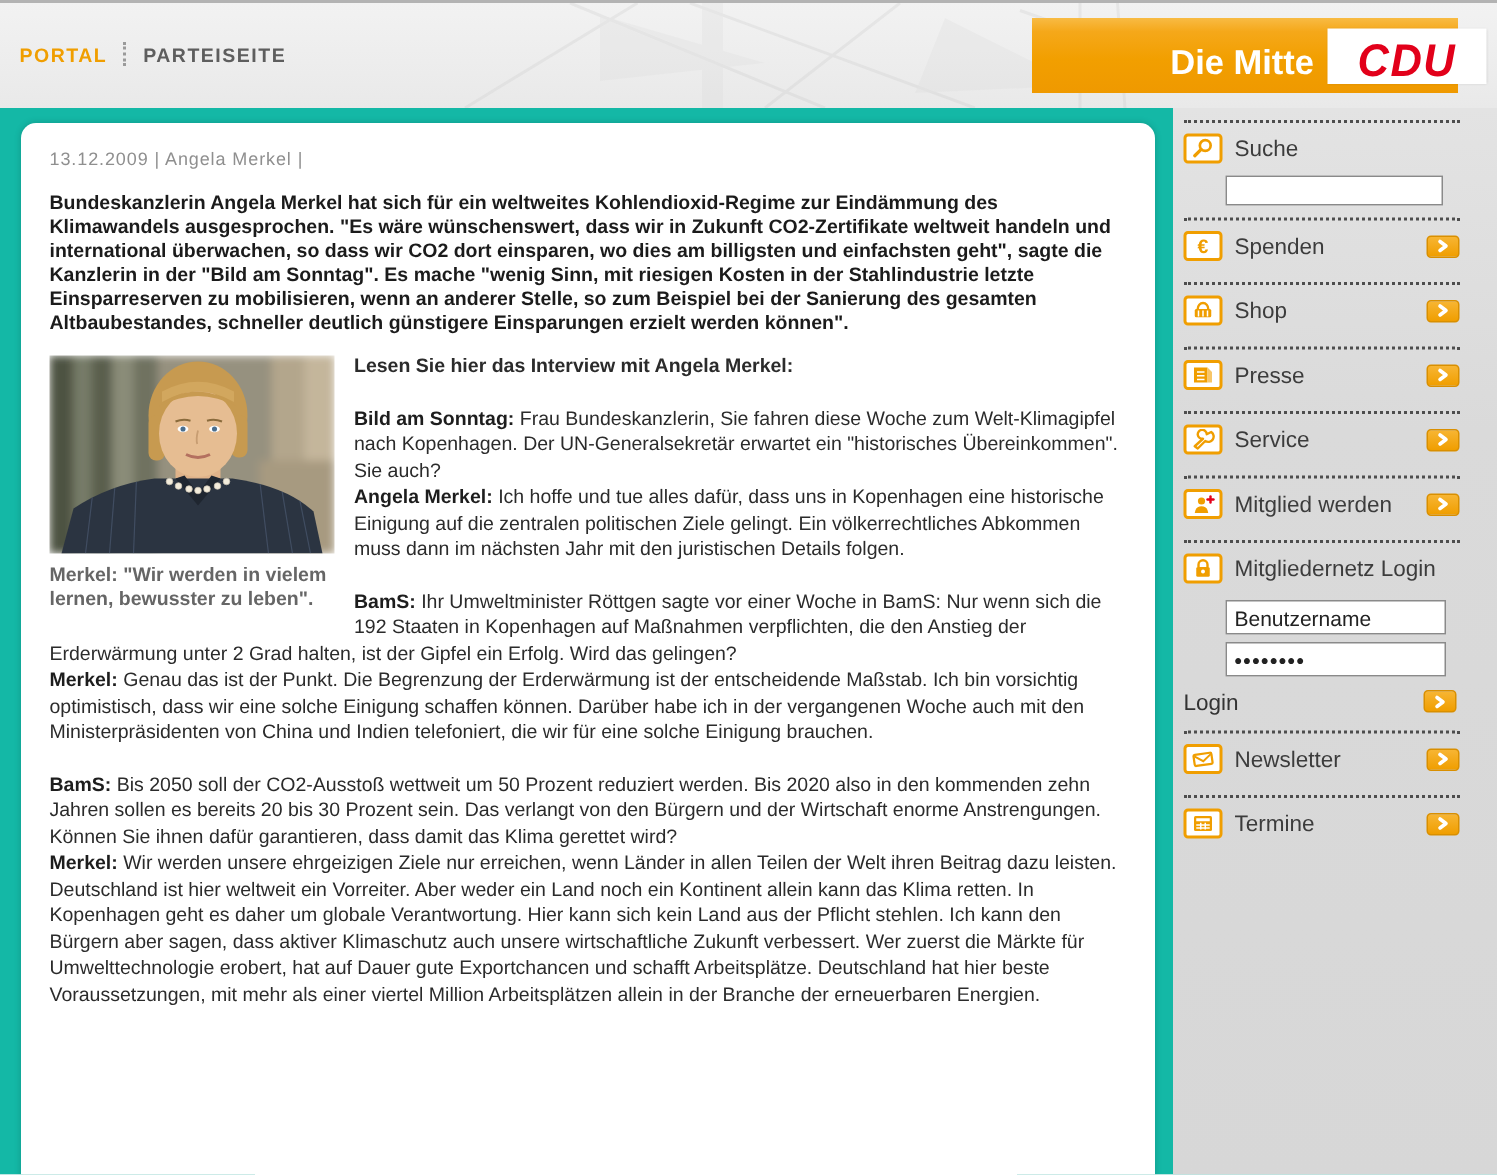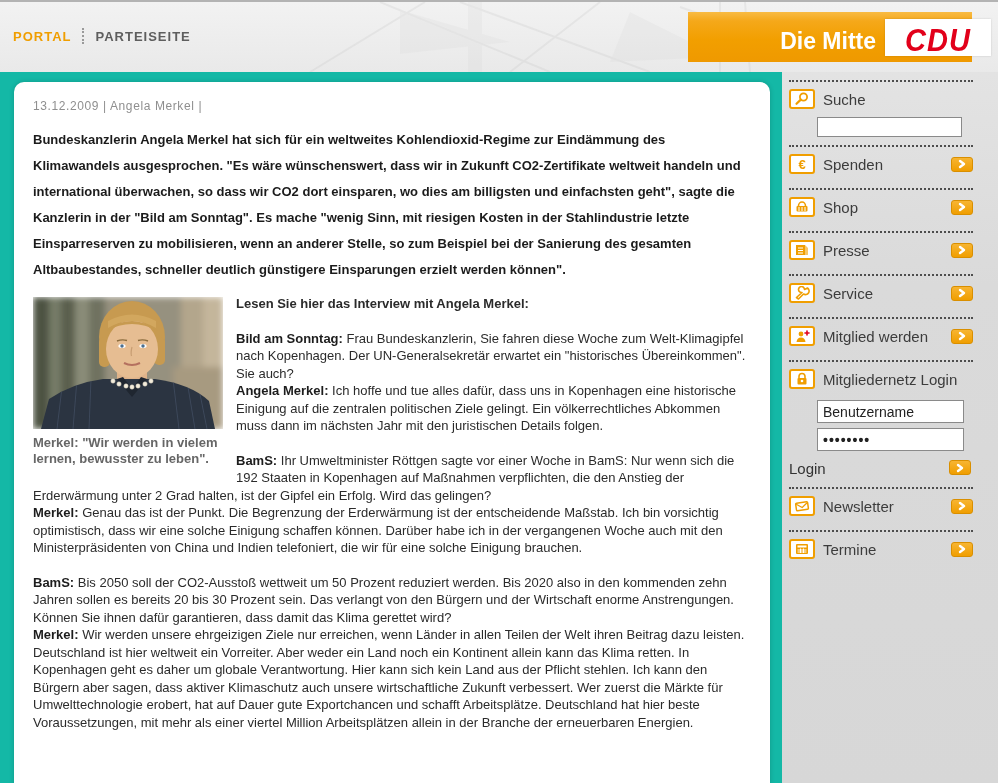--- a/index.html
+++ b/index.html
@@ -27,21 +27,21 @@
     display:flex;align-items:flex-end;box-sizing:border-box;padding-left:20px;box-shadow:0 0 2px rgba(0,0,0,.15);}
   .cdu-box .cdu{color:#e2001a;font-size:29px;font-weight:900;font-style:italic;letter-spacing:1px;line-height:1;transform:scaleY(1.05);}
 
   
   .card{position:absolute;left:14px;top:80px;width:756px;height:703px;background:#ffffff;
     border-radius:10px 10px 0 0;box-shadow:0 0 5px rgba(0,0,0,.18);
     box-sizing:border-box;padding:17px 19px 10px 19px;}
   .meta{font-size:12px;color:#8f8f8f;letter-spacing:.6px;}
   .kicker{margin-top:15px;font-size:13px;font-weight:bold;color:#3a4f63;}
   .title{margin-top:6px;font-size:17px;font-weight:bold;color:#efa000;letter-spacing:.2px;}
-  .lead{margin-top:14px;font-size:13px;font-weight:bold;color:#1b1b1b;line-height:26px;width:722px;}
+  .lead{margin-top:14px;font-size:13px;font-weight:bold;color:#1b1b1b;line-height:16px;width:722px;}
   .body{margin-top:12px;font-size:13px;color:#2b2b2b;line-height:17.5px;}
   .figure{float:left;width:190px;margin:2px 13px 4px 0;}
   .photo{width:190px;height:132px;display:block;}
   .caption{margin-top:6px;font-size:13px;font-weight:bold;color:#666666;line-height:15.5px;}
   .intro{font-weight:bold;margin:0 0 17px 0;}
   .ipara{margin:0;}
   .ipara.gap{margin-top:17px;}
   .ipara b{font-weight:bold;color:#1d1d1d;}
 
   

